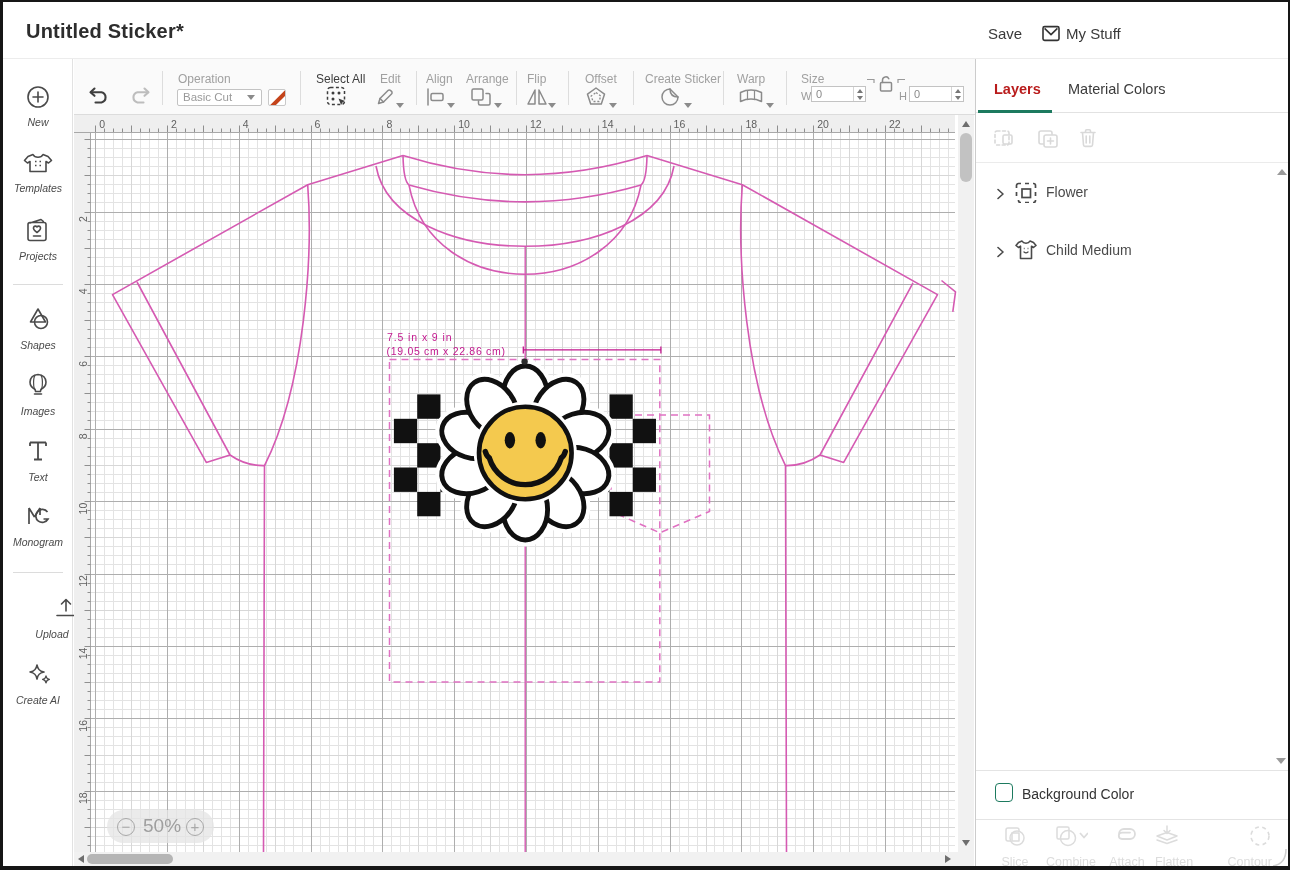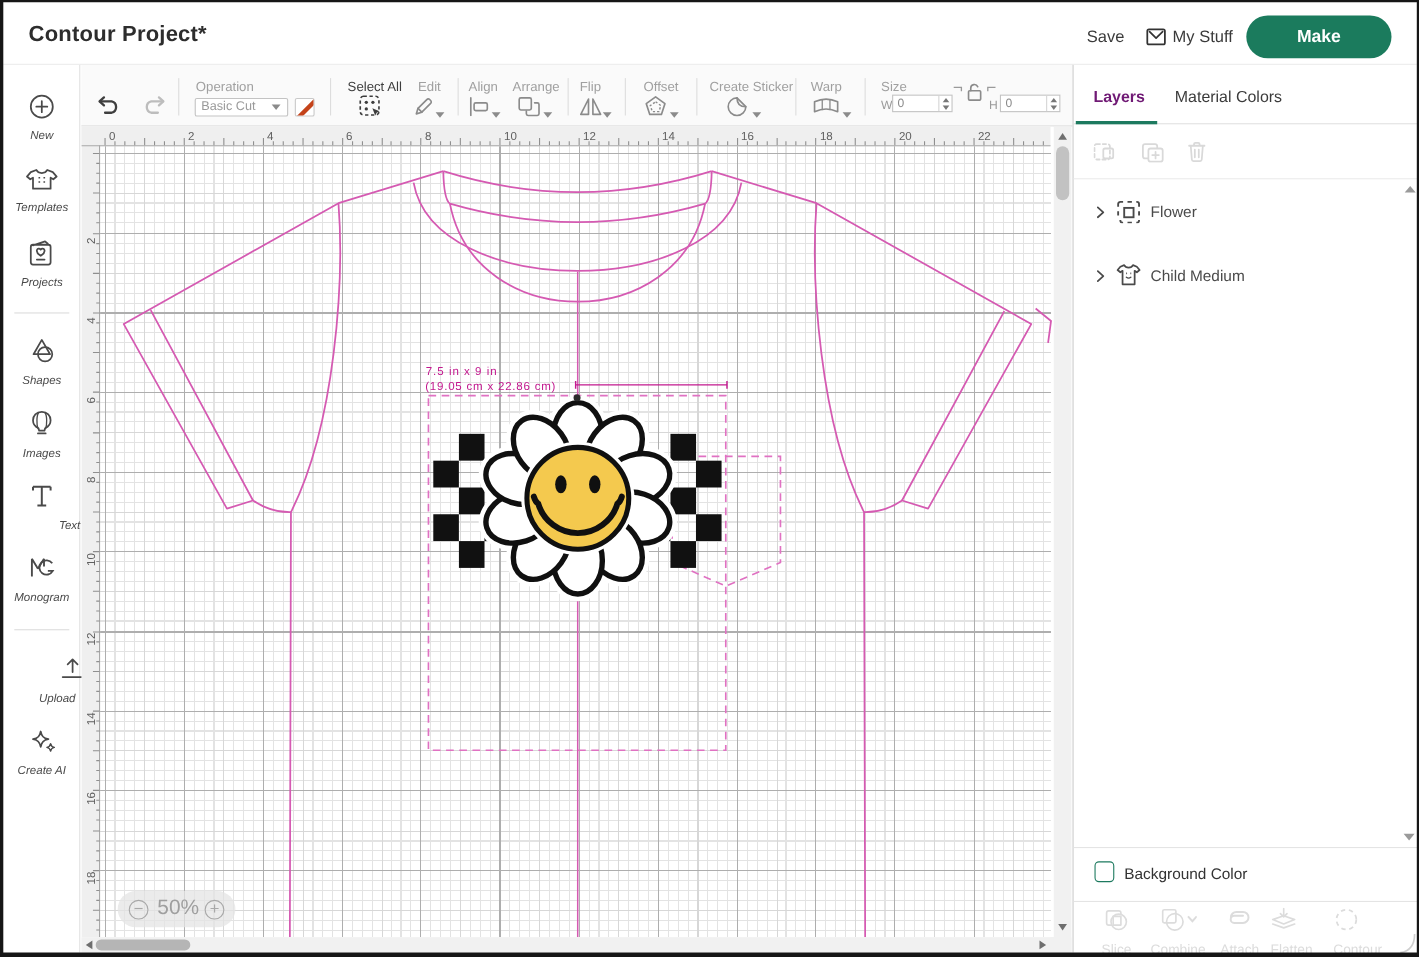--- a/index.html
+++ b/index.html
@@ -23,28 +23,27 @@
 #vscroll { left:958px; top:115px; width:16px; height:737px; background:#f1f1f1; }
 #hscroll { left:74px; top:852px; width:900px; height:14px; background:#f1f1f1; }
 .thumb { position:absolute; background:#c2c2c2; border-radius:6px; }
 .arr { position:absolute; width:0; height:0; }
 #zoompill { left:107px; top:810px; width:107px; height:33px; background:rgba(228,228,228,.75); border-radius:17px; color:#9a9a9a; }
 #zoompill .pct { position:absolute; left:36px; top:5px; font-size:19px; color:#9f9f9f; }
 .zcirc { position:absolute; top:7.5px; width:18px; height:18px; border:1.5px solid #a8a8a8; border-radius:50%; color:#a8a8a8; text-align:center; line-height:16px; font-size:15px; }
 </style></head>
 <body>
 <div id="header" class="abs">
-  <div id="title" class="abs">Contour Project*</div>
+  <div id="title" class="abs">Untitled Sticker*</div>
   <div class="abs hdr-txt" style="left:985px;top:23px;">Save</div>
   <svg style="left:1038px;top:22px;" width="20" height="18" viewBox="0 0 20 18" class="abs" xmlns="http://www.w3.org/2000/svg">
       <rect x="2" y="2.6" width="16" height="13.8" rx="1.6" fill="none" stroke="#333" stroke-width="1.6"></rect>
       <path d="M3.6 4.4 L10 10.6 L16.4 4.4" fill="none" stroke="#333" stroke-width="1.6" stroke-linejoin="round"></path>
     </svg>
   <div class="abs hdr-txt" style="left:1063px;top:23px;">My Stuff</div>
-  <div id="make" class="abs">Make</div>
 </div>
 
 <div id="sidebar" class="abs"></div>
 <div class="abs" style="left:3px;top:59px;width:70px;height:807px;font-style:italic;">
     <div class="side-item" style="top:26px;"><svg width="70" height="24" viewBox="0 0 70 24" class="" xmlns="http://www.w3.org/2000/svg">
         <circle cx="35" cy="12" r="10" fill="none" stroke="#4a4a4a" stroke-width="1.6" stroke-linejoin="round" stroke-linecap="round"></circle>
         <path d="M35 7 V17 M30 12 H40" fill="none" stroke="#4a4a4a" stroke-width="1.6" stroke-linejoin="round" stroke-linecap="round"></path>
       </svg><span class="lbl">New</span></div>
 <div class="side-item" style="top:92px;"><svg width="70" height="24" viewBox="0 0 70 24" class="" xmlns="http://www.w3.org/2000/svg">
         <path d="M30 3.5 L25 5.5 21.5 9.5 24.5 12 27 10.5 27 20.5 43 20.5 43 10.5 45.5 12 48.5 9.5 45 5.5 40 3.5 C39 5.5 36.5 6.3 35 6.3 C33.5 6.3 31 5.5 30 3.5 Z" fill="none" stroke="#4a4a4a" stroke-width="1.6" stroke-linejoin="round" stroke-linecap="round"></path>
@@ -58,21 +57,21 @@
 <div class="sdiv" style="top:225px;"></div>
 <div class="side-item" style="top:247px;"><svg width="70" height="26" viewBox="0 0 70 26" class="" xmlns="http://www.w3.org/2000/svg">
         <path d="M35 3 L42.5 16 H27.5 Z" fill="none" stroke="#4a4a4a" stroke-width="1.6" stroke-linejoin="round" stroke-linecap="round"></path>
         <circle cx="38" cy="16" r="6.5" fill="none" stroke="#4a4a4a" stroke-width="1.6" stroke-linejoin="round" stroke-linecap="round"></circle>
       </svg><span class="lbl">Shapes</span></div>
 <div class="side-item" style="top:313px;"><svg width="70" height="26" viewBox="0 0 70 26" class="" xmlns="http://www.w3.org/2000/svg">
         <path d="M35 2.5 c-5 0-8 3.6-8 7.6 0 3.4 2.3 6 5 7.2 l.6 2.2 h4.8 l.6-2.2 c2.7-1.2 5-3.8 5-7.2 0-4-3-7.6-8-7.6Z" fill="none" stroke="#4a4a4a" stroke-width="1.6" stroke-linejoin="round" stroke-linecap="round"></path>
         <path d="M32 3.5 c-1.8 2-1.8 11-0.5 14 M38 3.5 c1.8 2 1.8 11 0.5 14" fill="none" stroke="#4a4a4a" stroke-width="1.2" stroke-linejoin="round" stroke-linecap="round"></path>
         <path d="M31.5 22 h7" fill="none" stroke="#4a4a4a" stroke-width="1.6" stroke-linejoin="round" stroke-linecap="round"></path>
       </svg><span class="lbl">Images</span></div>
-<div class="side-item" style="top:379px;text-align:right;"><svg width="70" height="26" viewBox="0 0 70 26" class="" xmlns="http://www.w3.org/2000/svg">
+<div class="side-item" style="top:379px;"><svg width="70" height="26" viewBox="0 0 70 26" class="" xmlns="http://www.w3.org/2000/svg">
         <path d="M27 4.5 h16 M35 4.5 v17 M31 21.5 h8 M27 4.5 v3.5 M43 4.5 v3.5" fill="none" stroke="#4a4a4a" stroke-width="1.8"></path>
       </svg><span class="lbl">Text</span></div>
 <div class="side-item" style="top:444px;"><svg width="70" height="26" viewBox="0 0 70 26" class="" xmlns="http://www.w3.org/2000/svg">
         <path d="M26 5 v16 M26 5 l5.5 9 M37 5 l-5.5 9 M37 5 v7" fill="none" stroke="#4a4a4a" stroke-width="1.7"></path>
         <path d="M44.5 9 a6.5 6.5 0 1 0 .5 7 h-4.5" fill="none" stroke="#4a4a4a" stroke-width="1.7"></path>
       </svg><span class="lbl">Monogram</span></div>
 <div class="sdiv" style="top:513px;"></div>
 <div class="side-item" style="top:536px;padding-left:28px;"><svg width="70" height="26" viewBox="0 0 70 26" class="" xmlns="http://www.w3.org/2000/svg">
         <path d="M35 16 V5 M30.5 9 L35 4.5 39.5 9" fill="none" stroke="#4a4a4a" stroke-width="1.6" stroke-linejoin="round" stroke-linecap="round"></path>
         <path d="M26 20.5 h18" fill="none" stroke="#4a4a4a" stroke-width="1.6" stroke-linejoin="round" stroke-linecap="round"></path>
@@ -290,21 +289,21 @@
 </div>
 <div class="abs" style="left:955px;top:852px;width:19px;height:14px;background:#f1f1f1;"></div>
 
 <div id="zoompill" class="abs">
   <div class="zcirc" style="left:10px;">−</div>
   <div class="pct">50%</div>
   <div class="zcirc" style="left:79px;">+</div>
 </div>
 
 <div id="rpanel" class="abs">
-<div class="tab" style="left:18px;color:#701a75;font-weight:700;">Layers</div>
+<div class="tab" style="left:18px;color:#b91c1c;font-weight:700;">Layers</div>
 <div class="tab" style="left:92px;color:#3b3b3b;">Material Colors</div>
 <div class="abs" style="left:0;top:52.5px;width:313px;border-top:1px solid #e2e2e2;"></div>
 <div class="abs" style="left:2px;top:50.5px;width:74px;height:3px;background:#1d7a5f;"></div>
 <div class="abs" style="left:18px;top:69px;"><svg width="22" height="20" viewBox="0 0 22 20" class="" xmlns="http://www.w3.org/2000/svg">
         <rect x="1" y="3" width="14" height="14" rx="2" stroke-dasharray="3 2.5" fill="none" stroke="#d9d9d9" stroke-width="1.6" stroke-linejoin="round" stroke-linecap="round"></rect>
         <rect x="9" y="7" width="9" height="9" rx="1.5" fill="none" stroke="#d9d9d9" stroke-width="1.6" stroke-linejoin="round" stroke-linecap="round"></rect>
       </svg></div>
 <div class="abs" style="left:62px;top:69px;"><svg width="22" height="20" viewBox="0 0 22 20" class="" xmlns="http://www.w3.org/2000/svg">
         <rect x="1" y="3" width="13" height="13" rx="2" fill="none" stroke="#d9d9d9" stroke-width="1.6" stroke-linejoin="round" stroke-linecap="round"></rect>
         <rect x="6" y="7" width="13" height="12" rx="2" fill="#fff" stroke="#d9d9d9" stroke-width="1.6"></rect>
@@ -348,19 +347,19 @@
         <path d="M26 8 l4 4.5 4-4.5" fill="none" stroke="#dcdcdc" stroke-width="1.8"></path>
       </svg><div style="font-size:12.5px;margin-top:4px;">Combine</div></div>
 <div class="abs" style="left:121px;top:766px;width:60px;text-align:center;color:#dcdcdc;"><svg width="26" height="22" viewBox="0 0 26 22" class="" xmlns="http://www.w3.org/2000/svg">
         <path d="M5 9 a5 5 0 0 1 5-5 h6 a5 5 0 0 1 0 10 h-8 a3.2 3.2 0 0 1 0-6.4 h8" fill="none" stroke="#dcdcdc" stroke-width="1.8" stroke-linejoin="round" stroke-linecap="round"></path>
       </svg><div style="font-size:12.5px;margin-top:4px;">Attach</div></div>
 <div class="abs" style="left:179px;top:766px;width:60px;text-align:left;color:#dcdcdc;"><svg width="24" height="22" viewBox="0 0 24 22" class="" xmlns="http://www.w3.org/2000/svg">
         <path d="M12 1 v7 M9 5.5 L12 8.5 15 5.5" fill="none" stroke="#dcdcdc" stroke-width="1.5" stroke-linejoin="round" stroke-linecap="round"></path>
         <path d="M2 11 L12 7.5 22 11 12 15 Z" fill="none" stroke="#dcdcdc" stroke-width="1.5" stroke-linejoin="round" stroke-linecap="round"></path>
         <path d="M2 15 L12 18.5 22 15" fill="none" stroke="#dcdcdc" stroke-width="1.5" stroke-linejoin="round" stroke-linecap="round"></path>
       </svg><div style="font-size:12.5px;margin-top:4px;">Flatten</div></div>
-<div class="abs" style="left:236px;top:766px;width:60px;text-align:left;color:#dcdcdc;"><svg width="24" height="22" viewBox="0 0 24 22" class="" xmlns="http://www.w3.org/2000/svg">
+<div class="abs" style="left:236px;top:766px;width:60px;text-align:right;color:#dcdcdc;"><svg width="24" height="22" viewBox="0 0 24 22" class="" xmlns="http://www.w3.org/2000/svg">
         <circle cx="12" cy="11" r="9" fill="none" stroke="#dcdcdc" stroke-width="1.6" stroke-dasharray="4 3.4"></circle>
       </svg><div style="font-size:12.5px;margin-top:4px;">Contour</div></div>
 </div>
 <svg class="abs" style="left:1270px;top:845px;" width="18" height="22" viewBox="0 0 18 22" xmlns="http://www.w3.org/2000/svg">
     <path d="M3 21 Q16 19 16 4" fill="none" stroke="#cfcfcf" stroke-width="1.5"></path>
   </svg>
 <div id="frame"></div>
 </body></html>

